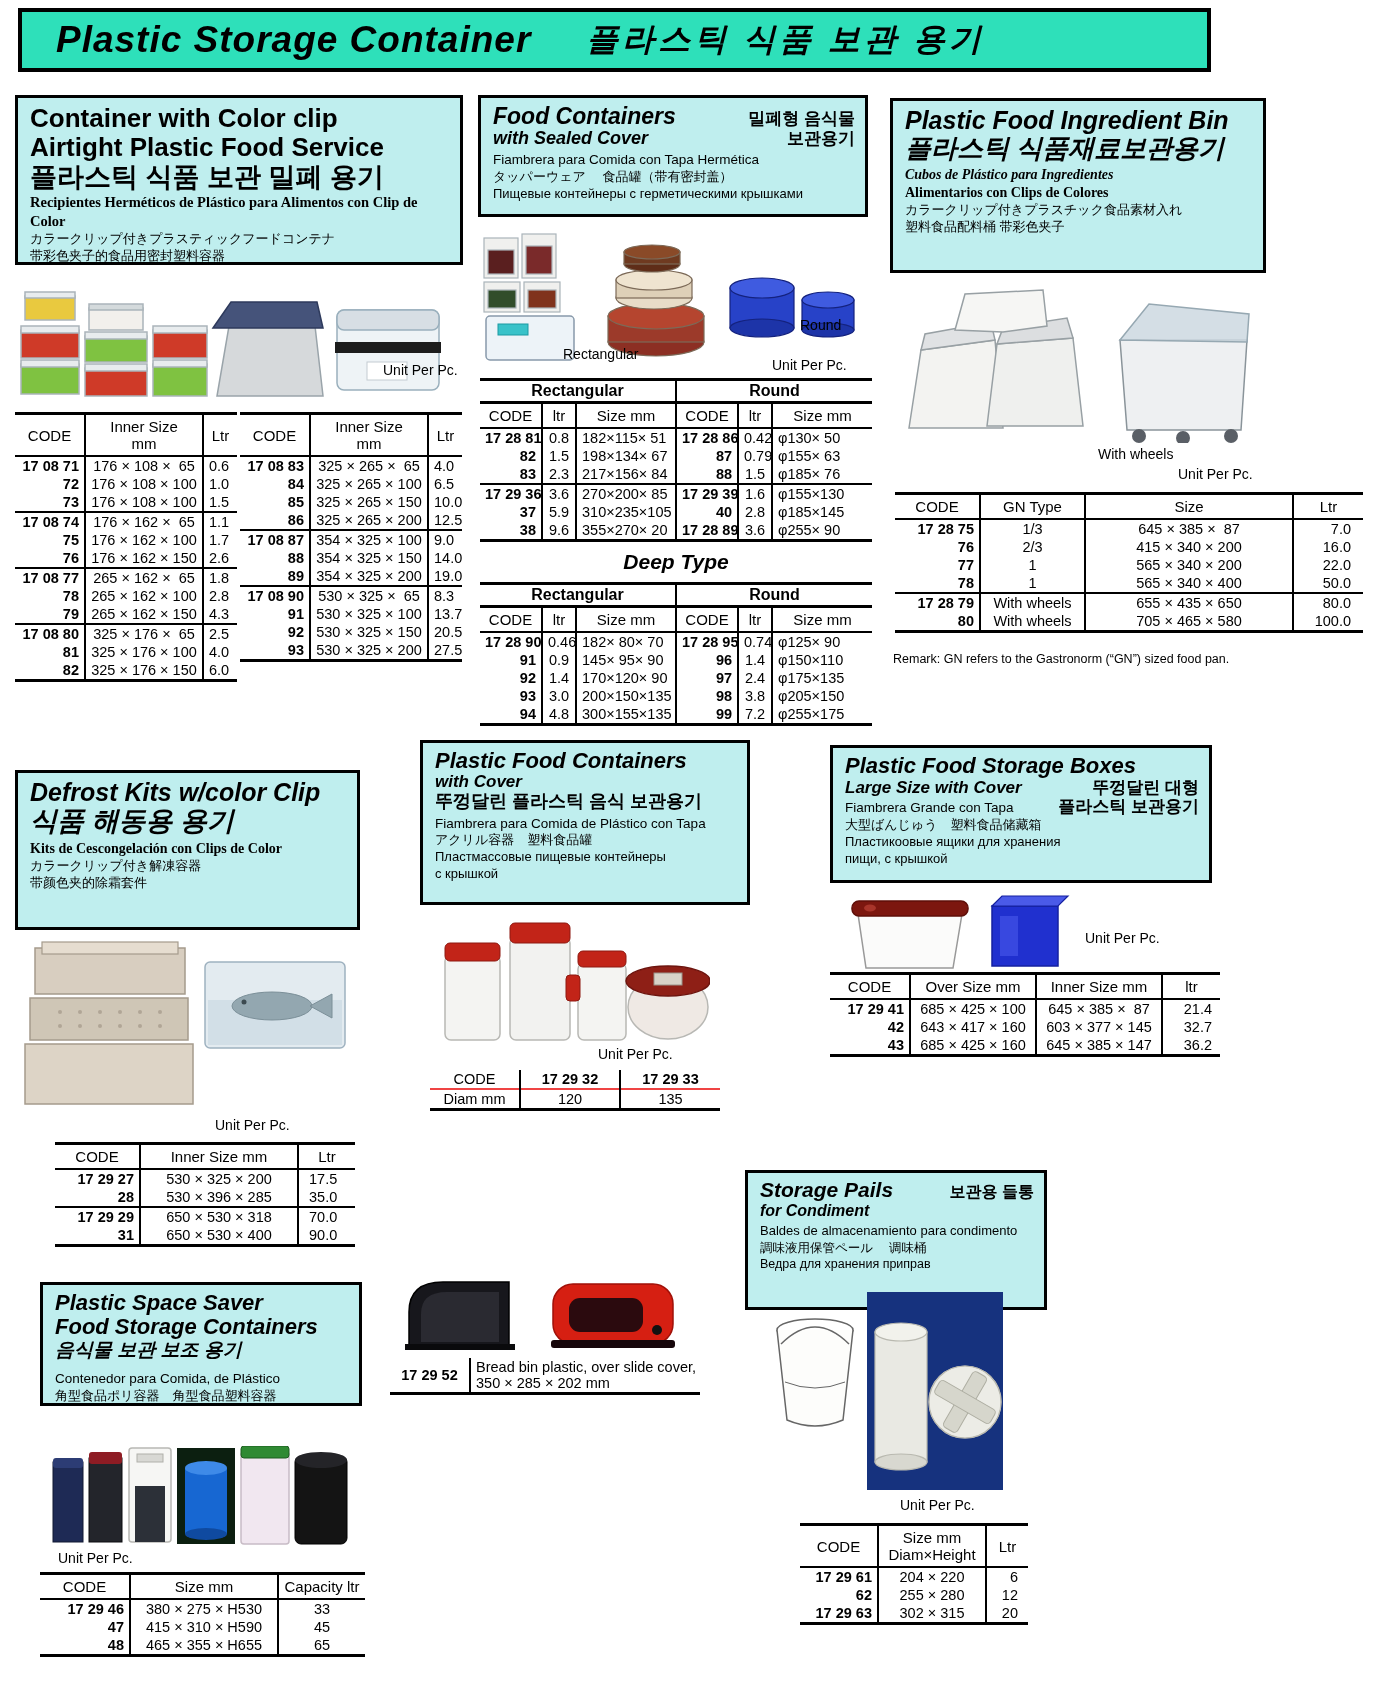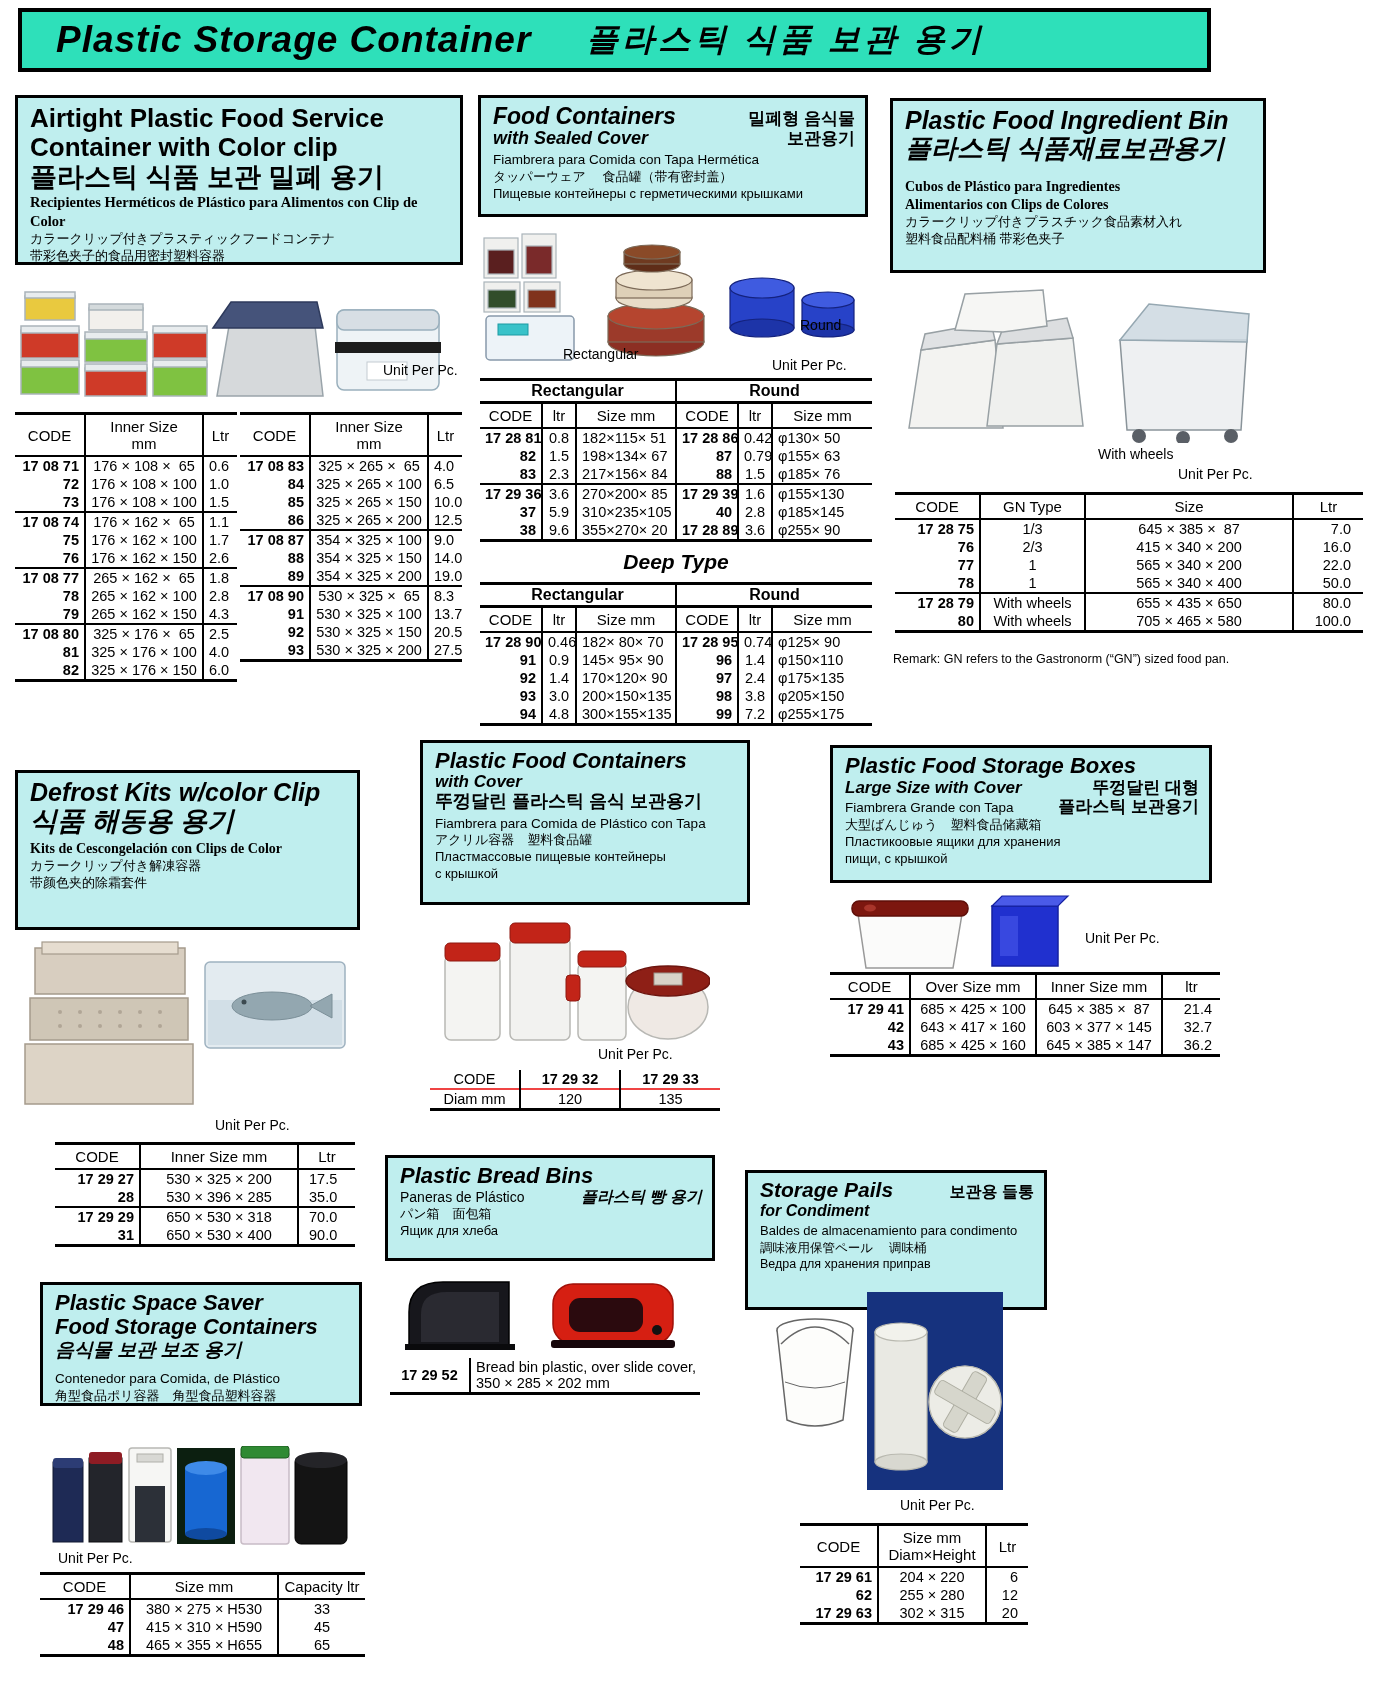--- a/index.html
+++ b/index.html
@@ -61,22 +61,22 @@
 <body>
 
 <div class="page">
 
   <div class="banner abs" style="left:18px;top:8px;width:1193px;height:64px;">
     <span class="b-en">Plastic Storage Container</span>
     <span class="b-kr">플라스틱  식품 보관 용기</span>
   </div>
 
   <div class="hbox abs" style="left:15px;top:95px;width:448px;height:170px;">
+    <div class="t-en2" style="font-size:26px;">Container with Color clip</div>
     <div class="t-en2" style="font-size:26px;">Airtight Plastic Food Service</div>
-    <div class="t-en2" style="font-size:26px;">Container with Color clip</div>
     <div class="t-kr" style="font-size:27px;">플라스틱 식품 보관 밀폐 용기</div>
     <div class="sub es" style="font-size:14.5px;">Recipientes Herméticos de Plástico para Alimentos con Clip de Color</div>
     <div class="sub">カラークリップ付きプラスティックフードコンテナ</div>
     <div class="sub">带彩色夹子的食品用密封塑料容器</div>
   </div>
 
   <svg class="abs" style="left:15px;top:268px;" width="445" height="140" viewBox="0 0 445 140">
     <g stroke="#aab4ba" stroke-width="1.5">
       <rect x="6" y="96" width="58" height="30" fill="#7fc241"></rect>
         <rect x="6" y="92" width="58" height="7" fill="#e8ecee"></rect>
@@ -445,21 +445,21 @@
           <td class="c3">99</td>
           <td class="c4">7.2</td>
           <td class="c5">φ255×175</td>
         </tr>
       </tbody>
   </table>
 
   <div class="hbox abs" style="left:890px;top:98px;width:376px;height:175px;">
     <div class="t-en" style="font-size:25px;">Plastic Food Ingredient Bin</div>
     <div class="t-kr-i" style="font-size:26px;">플라스틱 식품재료보관용기</div>
-    <div class="sub es" style="font-size:14px;margin-top:14px;">Cubos de Plástico para Ingredientes</div>
+    <div class="sub es" style="font-size:14px;margin-top:2px;font-style:italic;">Cubos de Plástico para Ingredientes</div>
     <div class="sub es" style="font-size:14px;">Alimentarios con Clips de Colores</div>
     <div class="sub">カラークリップ付きプラスチック食品素材入れ</div>
     <div class="sub">塑料食品配料桶 带彩色夹子</div>
   </div>
 
   <svg class="abs" style="left:895px;top:278px;" width="370" height="165" viewBox="0 0 370 165">
     <g stroke="#98a0a4" stroke-width="1.5">
       <polygon points="14,150 26,72 100,62 108,150" fill="#f3f3f1"></polygon>
       <polygon points="26,72 100,62 96,44 30,56" fill="#e0e2e4"></polygon>
       <polygon points="92,148 102,66 178,60 188,148" fill="#eff0ee"></polygon>
@@ -763,29 +763,20 @@
           <td class="c2">45</td>
         </tr>
         <tr>
           <td class="c0">48</td>
           <td class="c1">465 × 355 × H655</td>
           <td class="c2">65</td>
         </tr>
       </tbody>
   </table>
 
-  <div class="hbox abs" style="left:385px;top:1155px;width:330px;height:106px;">
-    <div class="t-en" style="font-size:22px;">Plastic Bread Bins</div>
-    <div class="hrow">
-      <span class="sub" style="font-size:14px;">Paneras de Plástico</span>
-      <span class="t-kr-i" style="font-size:16px;">플라스틱 빵 용기</span>
-    </div>
-    <div class="sub">パン箱　面包箱</div>
-    <div class="sub">Ящик для хлеба</div>
-  </div>
 
   <svg class="abs" style="left:395px;top:1268px;" width="295" height="85" viewBox="0 0 295 85">
     <path d="M14,78 v-34 q0,-30 34,-30 h66 v64 z" fill="#17171c" stroke="#000" stroke-width="1.5"></path>
     <path d="M26,74 v-28 q0,-22 26,-22 h52 v50 z" fill="#2a2a31"></path>
     <rect x="10" y="76" width="110" height="6" fill="#0a0a0c"></rect>
     <rect x="158" y="16" width="120" height="60" rx="20" fill="#d61f12" stroke="#a01008" stroke-width="1.5"></rect>
     <rect x="174" y="30" width="74" height="34" rx="11" fill="#2b0a0e"></rect>
     <circle cx="262" cy="62" r="5" fill="#111"></circle>
     <rect x="156" y="72" width="124" height="8" rx="3" fill="#16060a"></rect>
   </svg>

